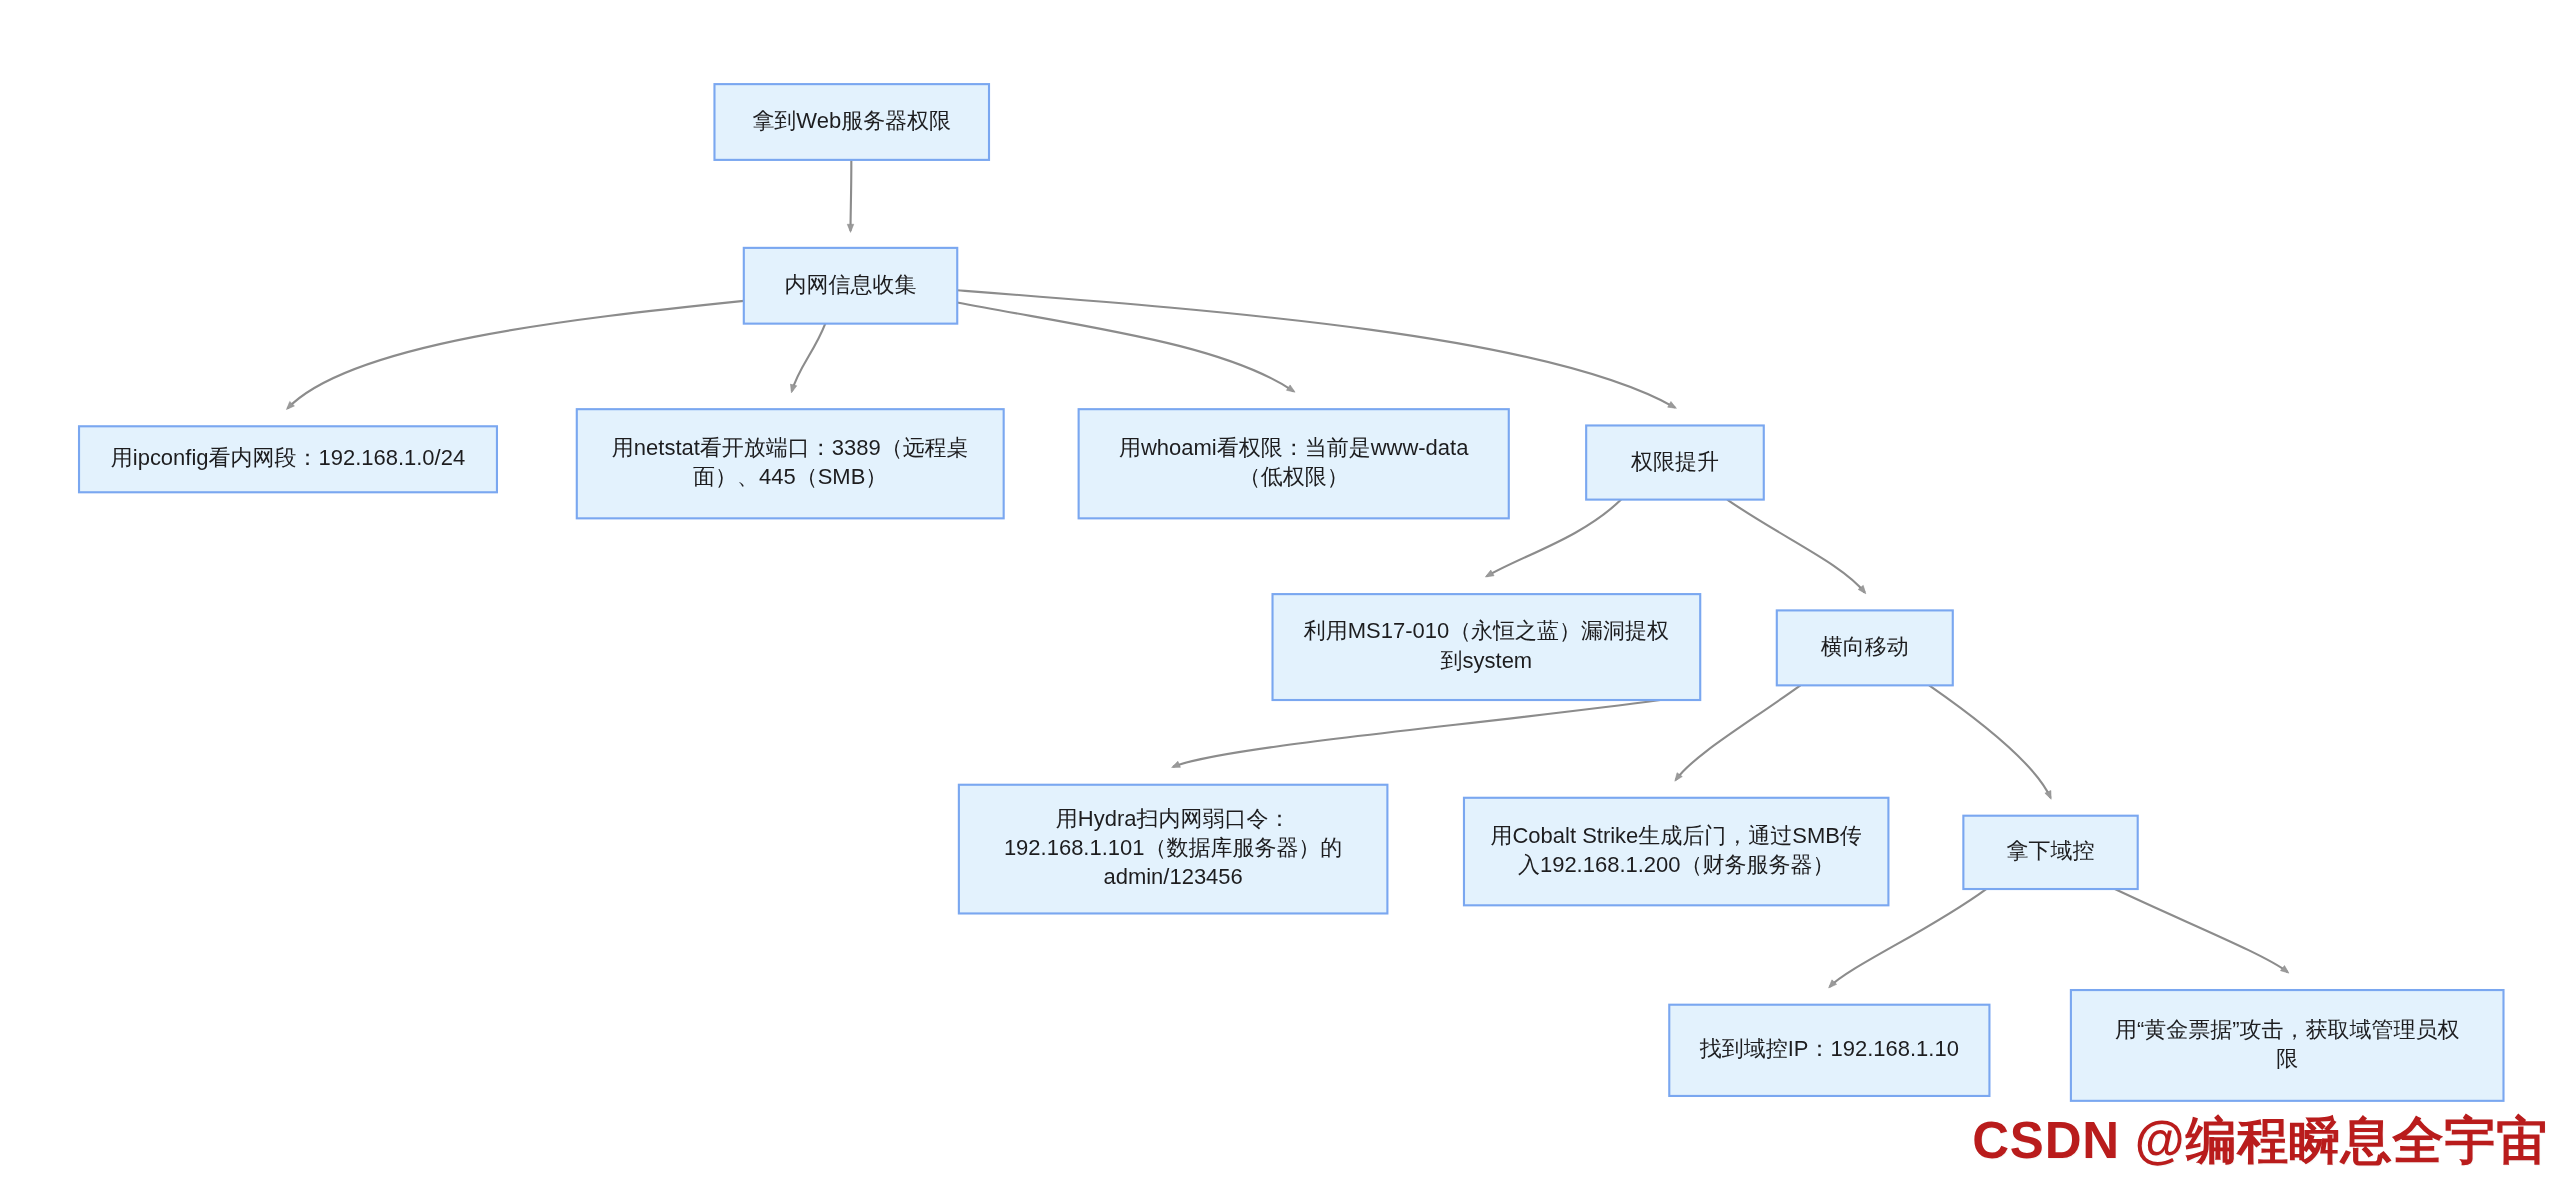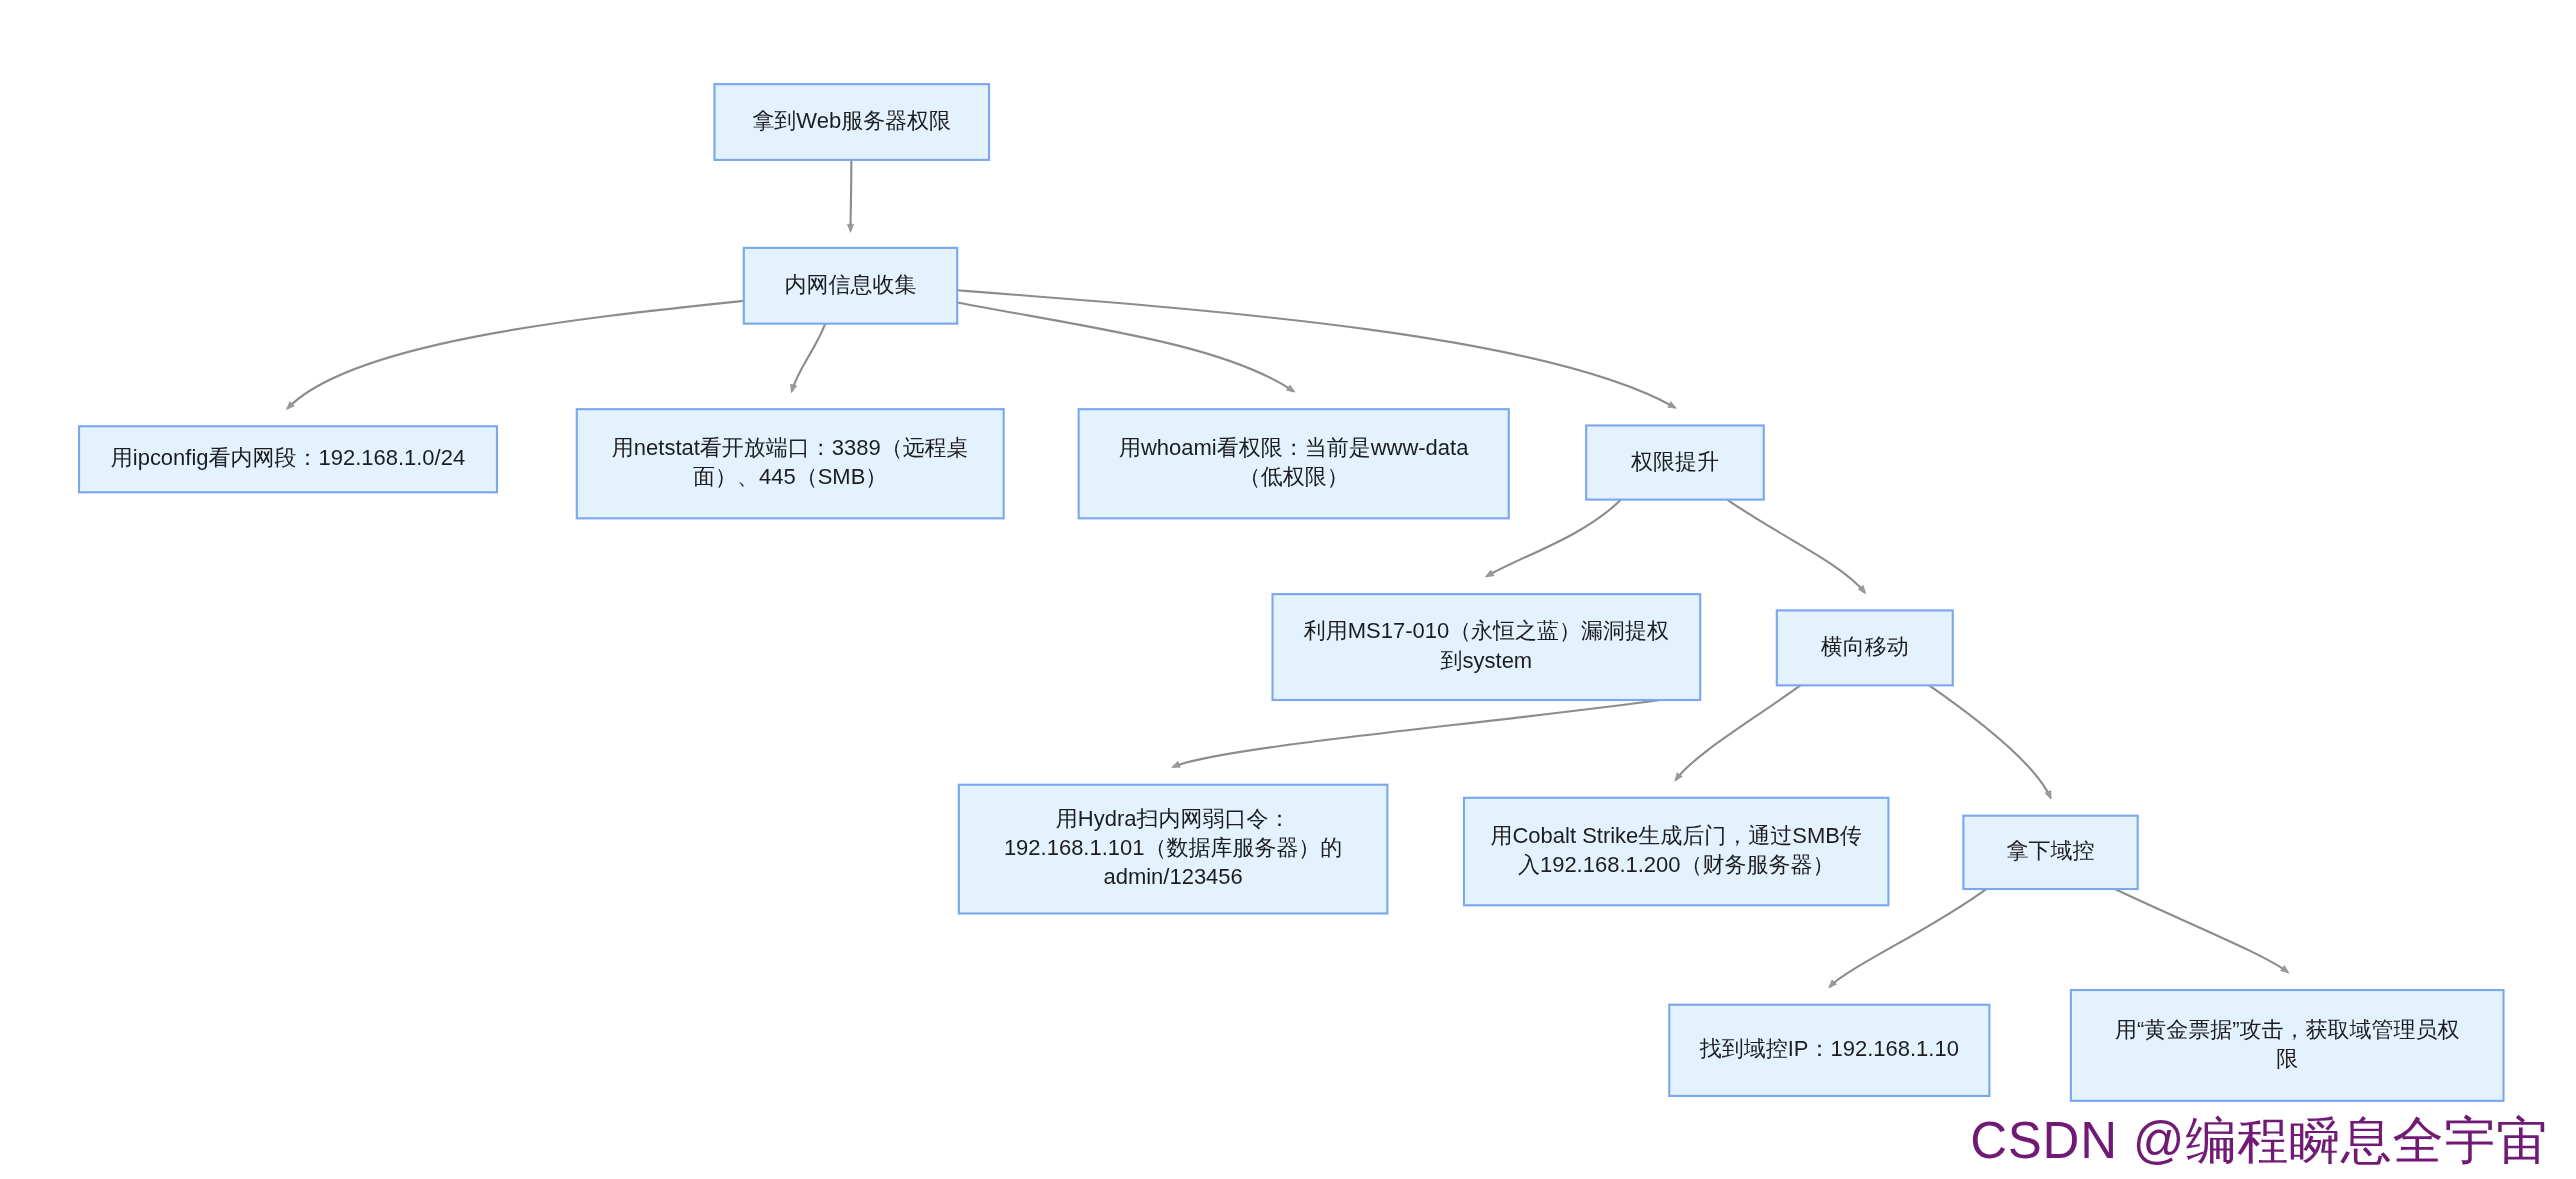--- a/index.html
+++ b/index.html
@@ -43,25 +43,26 @@
     fill: none;
     stroke: #8c8c8c;
     stroke-width: 2.6;
   }
   .watermark {
     position: absolute;
     right: 28px;
     bottom: 13px;
     font-family: "Liberation Sans", "DejaVu Sans", sans-serif;
     font-size: 51px;
-    color: #701a75;
+    color: #b91c1c;
     letter-spacing: 0.8px;
     user-select: none;
     text-shadow: 0.8px 0.8px 0 #f6f6f6;
     white-space: nowrap;
+    font-weight: bold;
   }
 </style>
 </head>
 <body>
 
 <div id="canvas-wrap">
 
   <svg id="flow" viewBox="0 0 3162 1448" xmlns="http://www.w3.org/2000/svg">
     <defs>
       <marker id="arrowhead" markerWidth="12" markerHeight="12" refX="9" refY="5" orient="auto" markerUnits="userSpaceOnUse">

